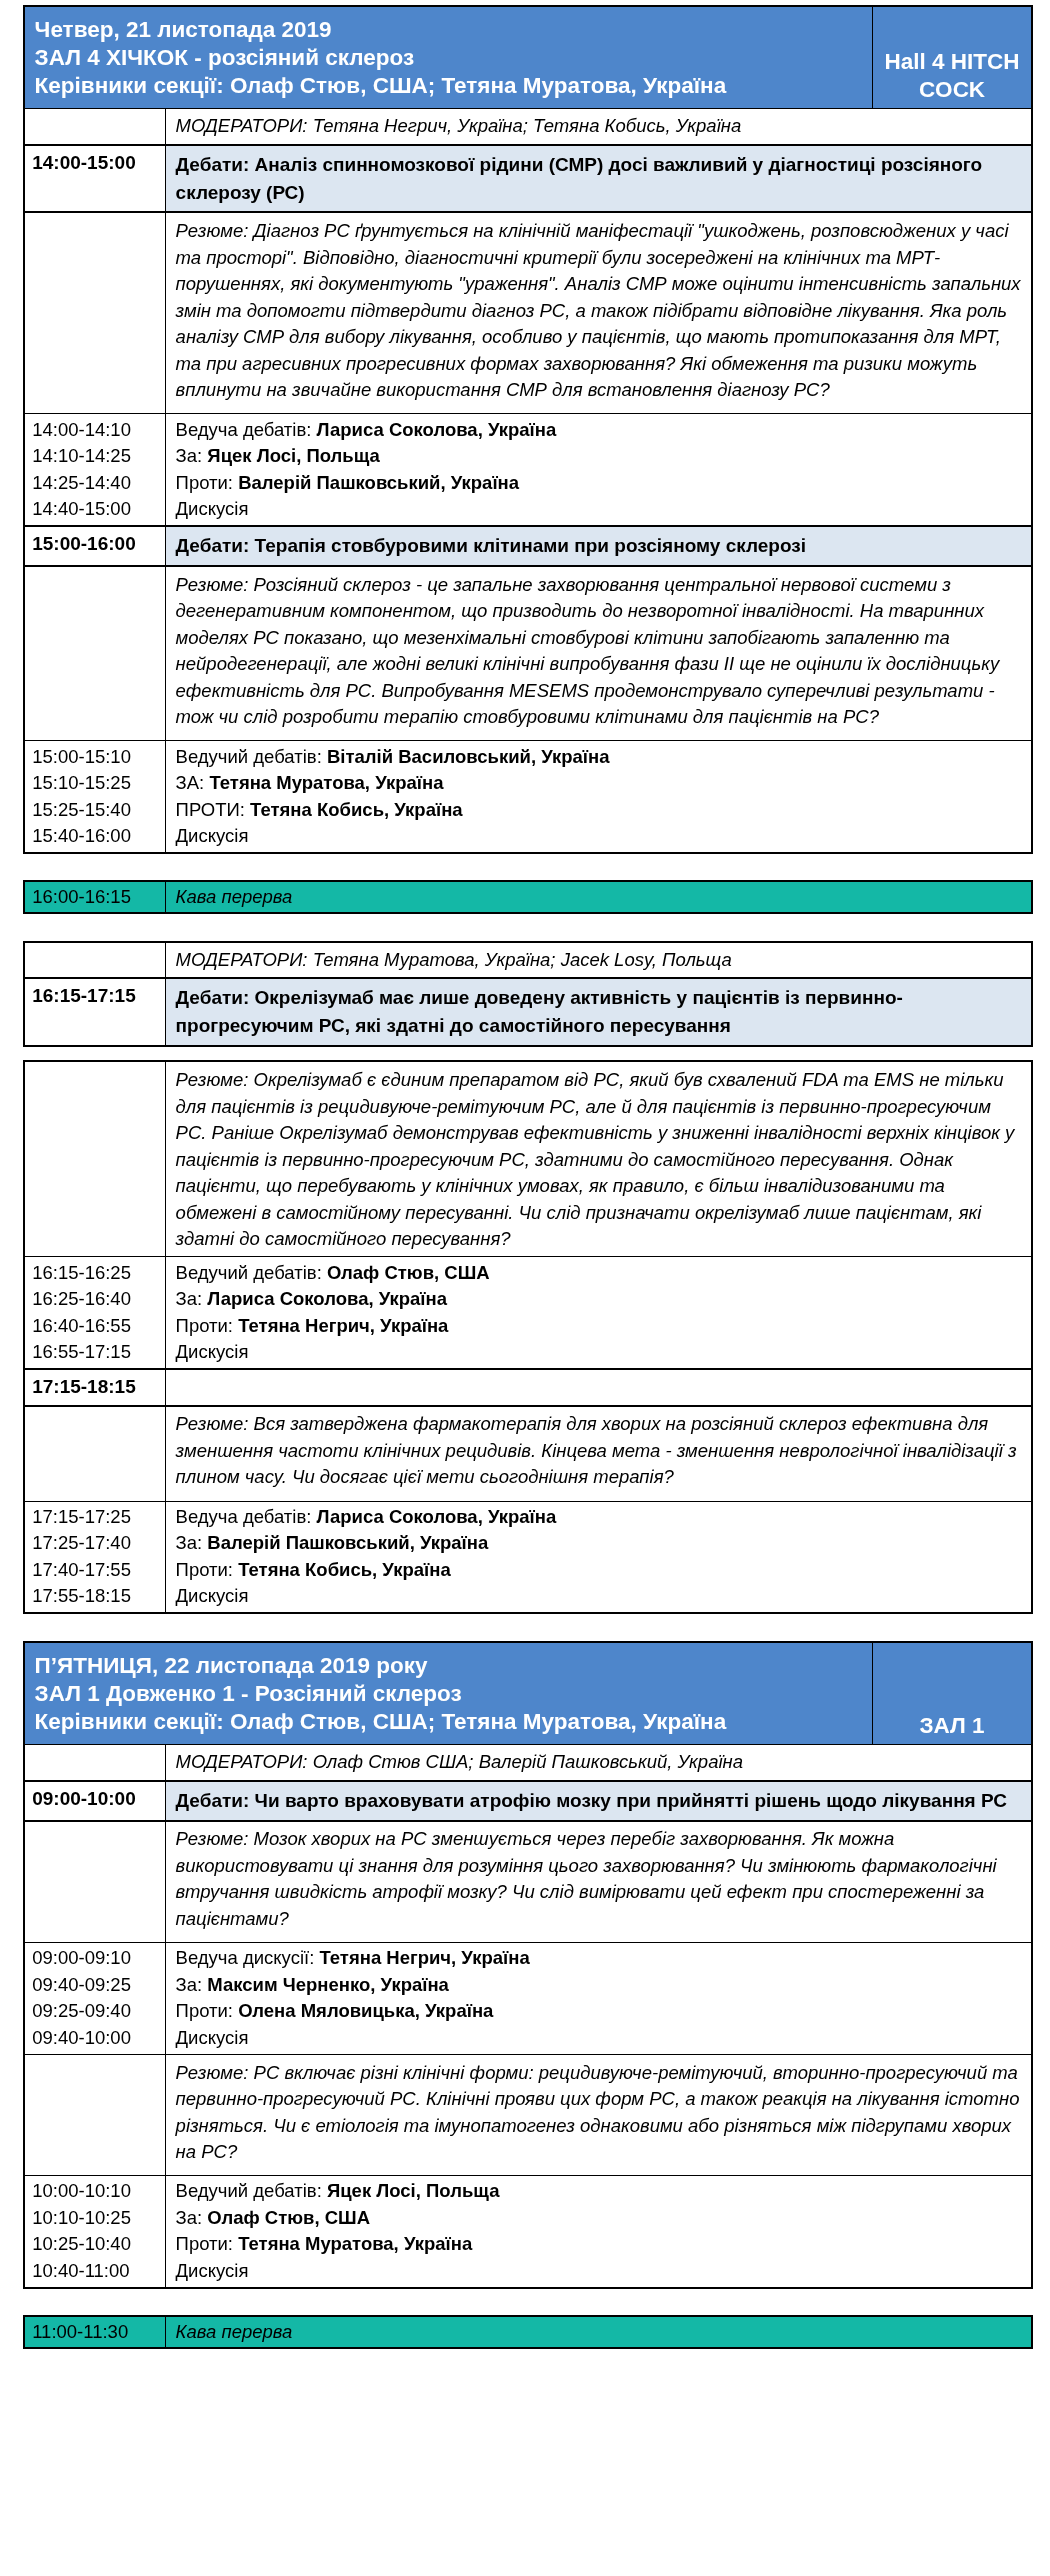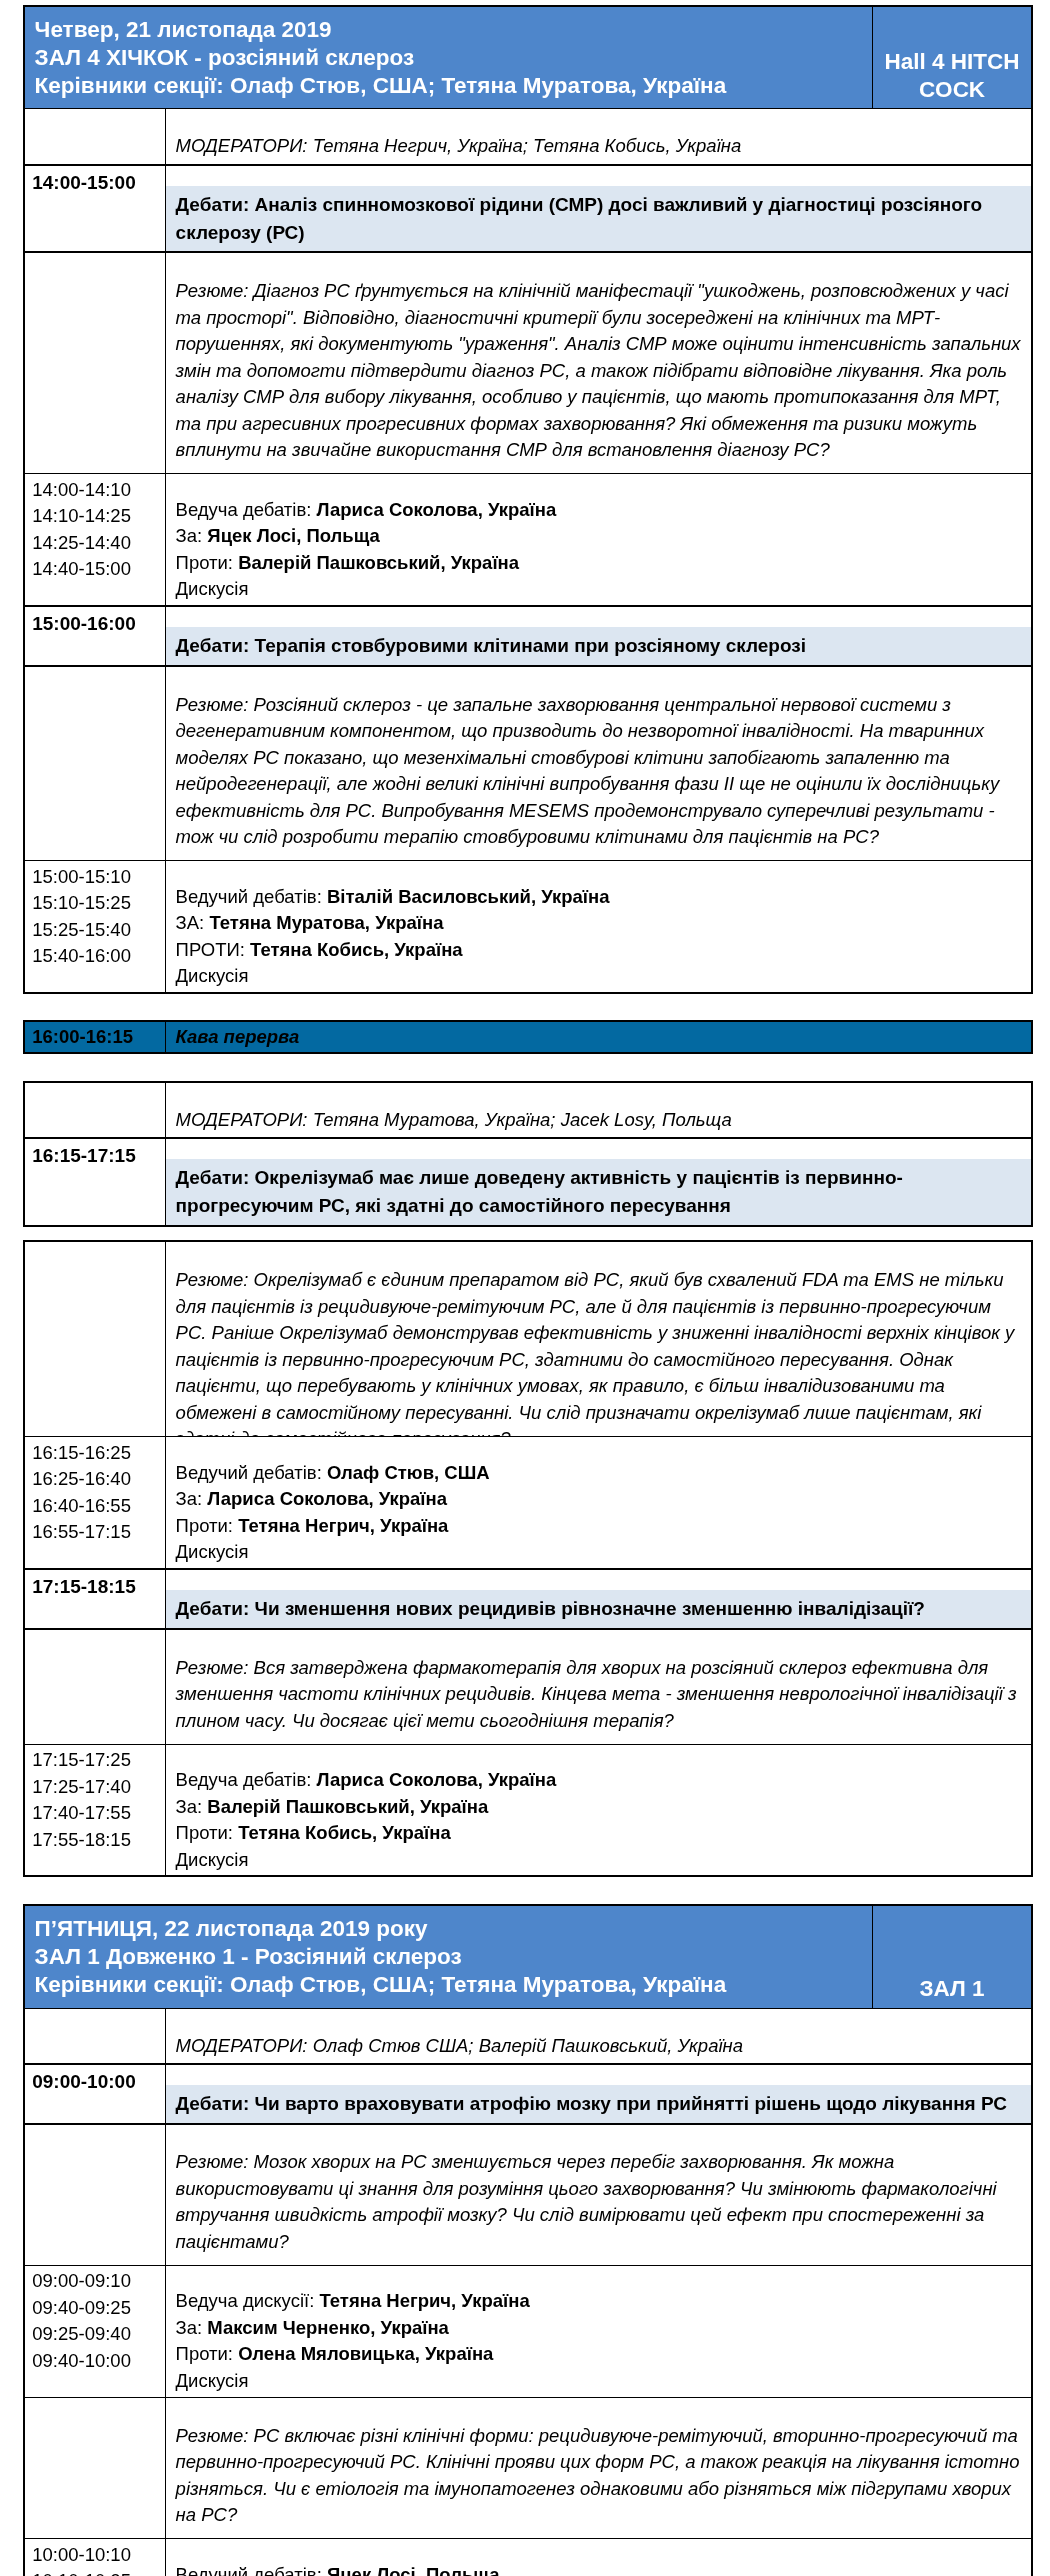--- a/index.html
+++ b/index.html
@@ -23,34 +23,34 @@
   .room-text{width:138px;word-break:break-all;}
   
   .trow{display:flex;border-top:1.6px solid #000;align-items:stretch;}
   .table > .trow:first-child{border-top:none;}
   .trow.debate-row{border-top-width:2.4px;}
   .trow.debate-row + .trow{border-top-width:2.4px;}
   .time-cell{
     width:141px;flex:0 0 141px;border-right:1.6px solid #000;box-sizing:border-box;
     padding:4px 3.2px 4px 7.2px;font-size:18.5px;line-height:26.5px;background:#fff;
   }
-  .content-cell{flex:1;min-width:0;padding:4px 9.6px;font-size:18.5px;line-height:26.5px;box-sizing:border-box;margin-top:20px;}
+  .content-cell{flex:1;min-width:0;padding:4px 9.6px;font-size:18.5px;line-height:26.5px;box-sizing:border-box;}
   .moderators-row .content-cell{font-style:italic;}
   .debate-row .time-cell{font-weight:bold;font-size:19px;}
   .debate-row .content-cell{
     background:#dce6f1;font-weight:bold;font-size:19px;line-height:28px;
     padding-top:4.8px;padding-bottom:4.8px;
   }
   .summary-row .content-cell{font-style:italic;padding-top:4.8px;padding-bottom:9.6px;}
   .summary-row.clipped{height:194px;overflow:hidden;}
   .speakers-row .time-cell,.speakers-row .content-cell{padding-top:2.4px;padding-bottom:2.4px;}
   .speaker-time,.speaker-line{line-height:26.5px;white-space:nowrap;}
   .speaker-name{font-weight:bold;}
   
-  .break-table{display:flex;border:2.4px solid #000;background:#0369a1;margin-bottom:26.5px;box-sizing:border-box;font-weight:bold;}
+  .break-table{display:flex;border:2.4px solid #000;background:#14b8a6;margin-bottom:26.5px;box-sizing:border-box;}
   .break-time{
     width:141px;flex:0 0 141px;border-right:1.6px solid #000;box-sizing:border-box;
     padding:1.6px 3.2px 1.6px 7.2px;font-size:18.5px;line-height:26.5px;
   }
   .break-label{flex:1;padding:1.6px 9.6px;font-style:italic;font-size:18.5px;line-height:26.5px;}
 </style>
 </head>
 <body>
 
 <div id="schedule-root">
@@ -142,21 +142,20 @@
         </div>
         <div class="content-cell">
           <div class="speaker-line"><span class="speaker-prefix">Ведучий дебатів: </span><span class="speaker-name">Олаф Стюв, США</span></div>
           <div class="speaker-line"><span class="speaker-prefix">За: </span><span class="speaker-name">Лариса Соколова, Україна</span></div>
           <div class="speaker-line"><span class="speaker-prefix">Проти: </span><span class="speaker-name">Тетяна Негрич, Україна</span></div>
           <div class="speaker-line"><span class="speaker-prefix">Дискусія</span><span class="speaker-name"></span></div>
         </div>
       </div>
       <div class="trow debate-row">
         <div class="time-cell">17:15-18:15</div>
-        <div class="content-cell">Дебати: Чи зменшення нових рецидивів рівнозначне зменшенню інвалідізації?</div>
       </div>
       <div class="trow summary-row">
         <div class="time-cell"></div>
         <div class="content-cell">Резюме: Вся затверджена фармакотерапія для хворих на розсіяний склероз ефективна для зменшення частоти клінічних рецидивів. Кінцева мета - зменшення неврологічної інвалідізації з плином часу. Чи досягає цієї мети сьогоднішня терапія?</div>
       </div>
       <div class="trow speakers-row">
         <div class="time-cell">
           <div class="speaker-time">17:15-17:25</div>
           <div class="speaker-time">17:25-17:40</div>
           <div class="speaker-time">17:40-17:55</div>

